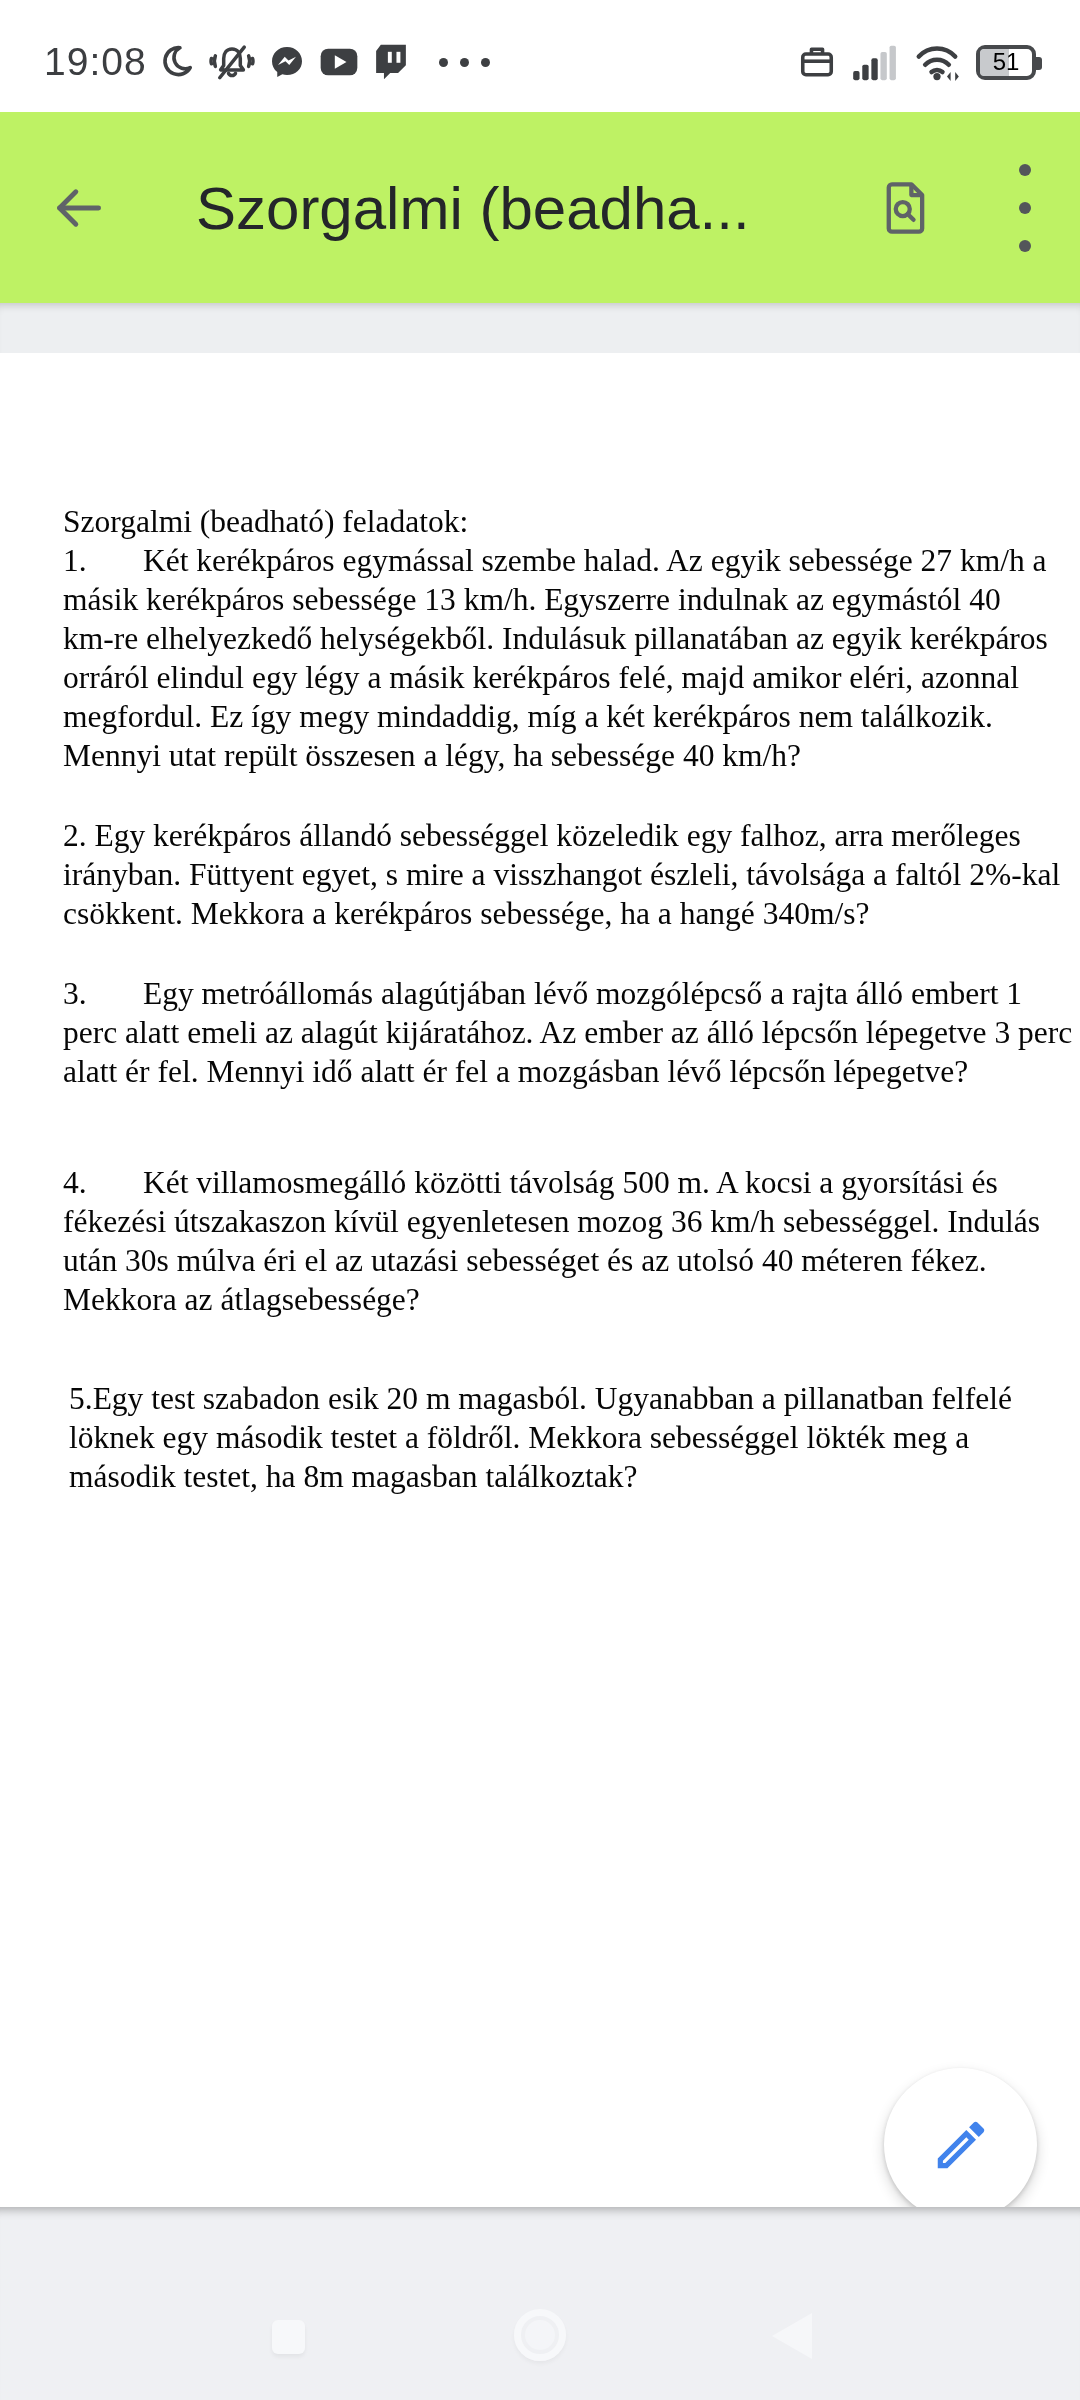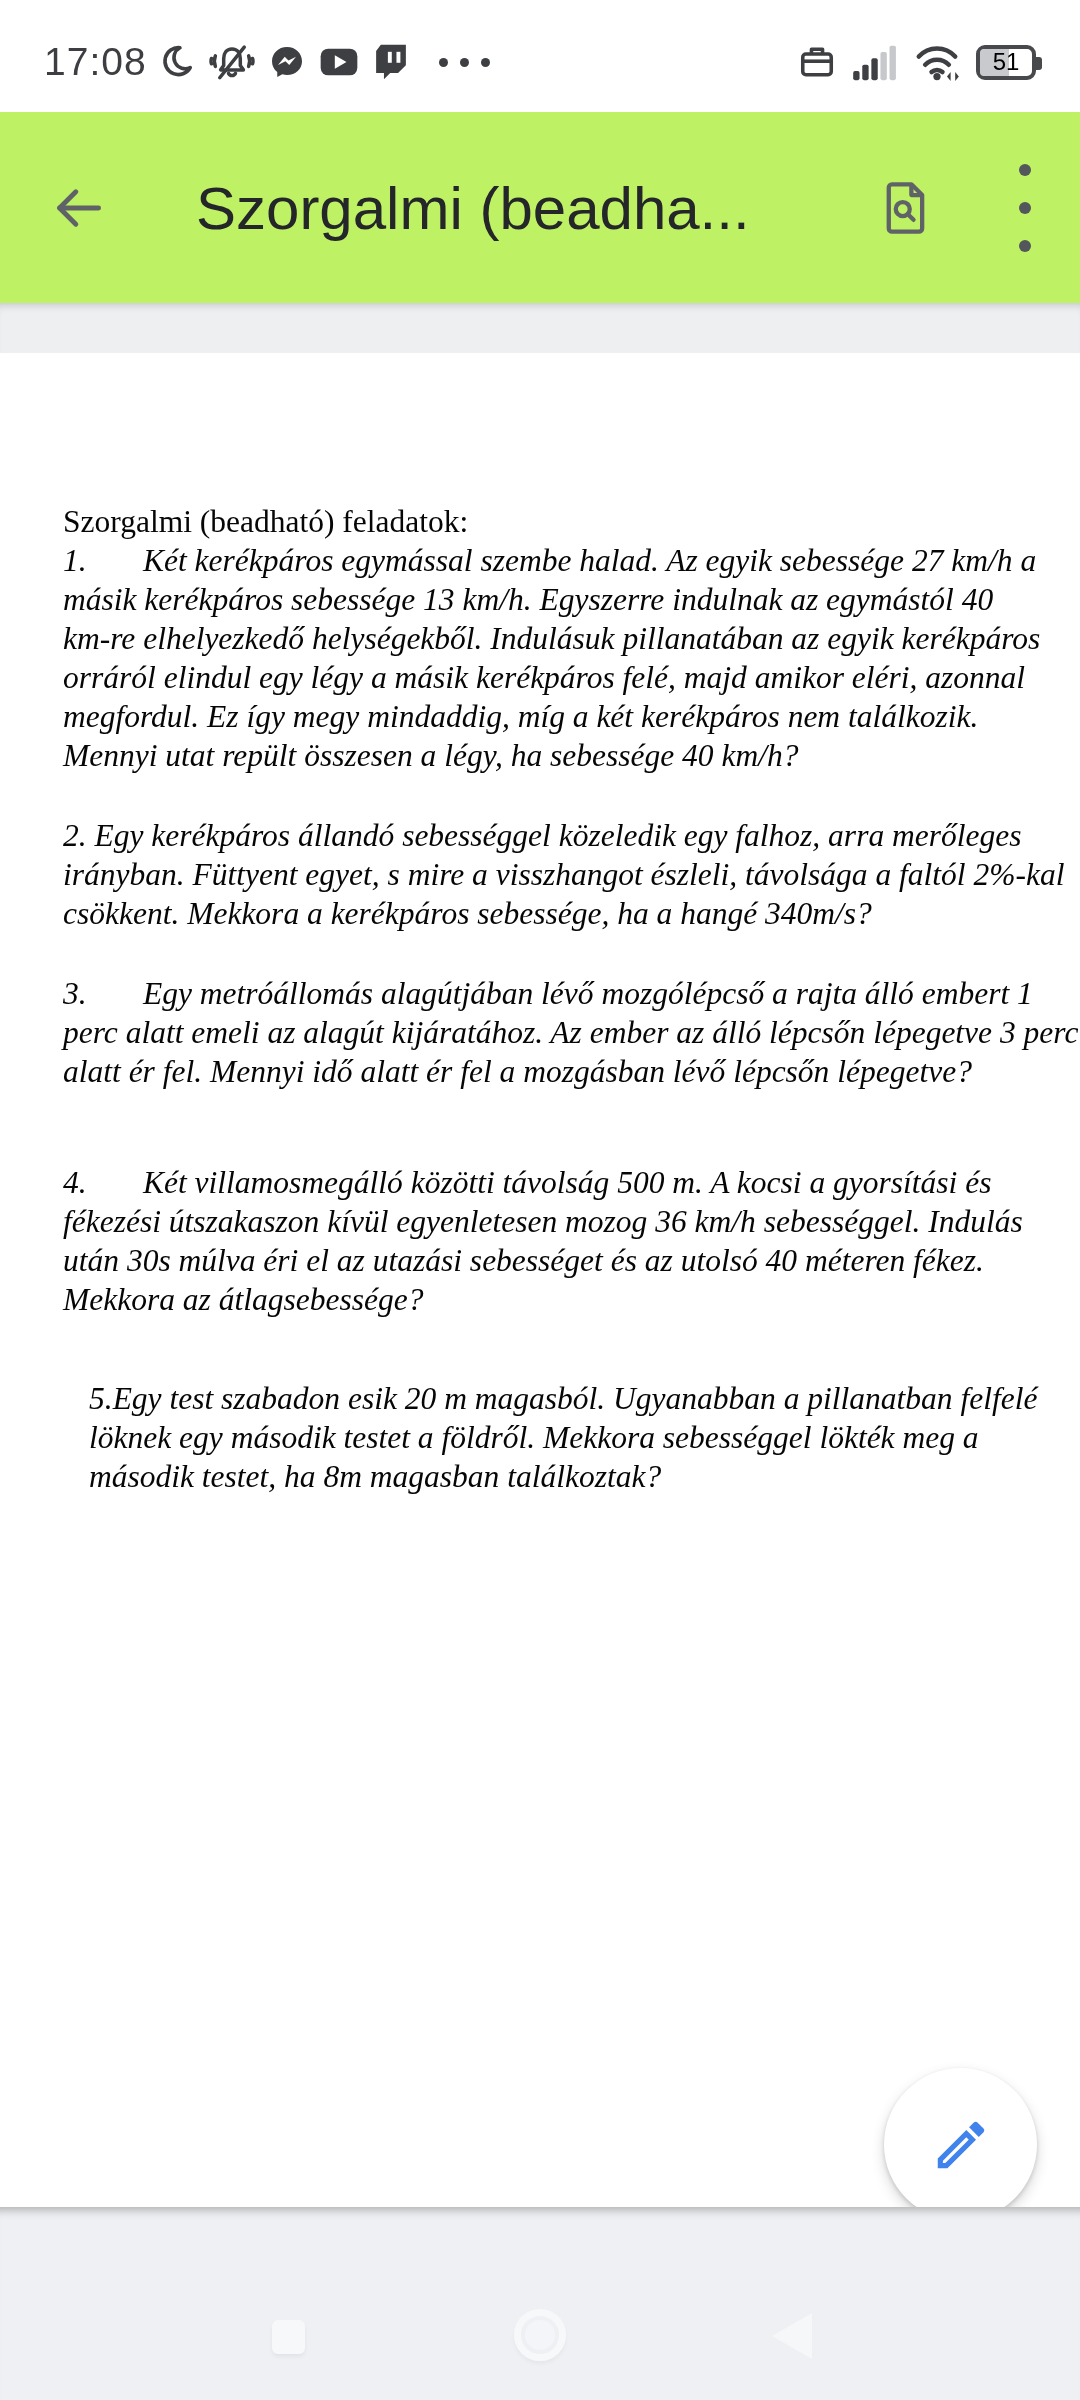--- a/index.html
+++ b/index.html
@@ -43,24 +43,24 @@
     box-shadow: inset 0 8px 8px -6px rgba(0,0,0,0.18);
   }
   
   .doc-page { position:absolute; top:353px; left:0; right:0; height:2216px; background:#ffffff; }
   .doc-text {
     position:absolute; left:63px; top:149px; width:980px;
     font-family:"Liberation Serif", serif; font-size:31.5px; line-height:39px; color:#060606;
   }
   .doc-text .line { white-space:nowrap; }
   .doc-text .pnum { display:inline-block; width:80px; }
-  .doc-text .para + .para { margin-top:41px;font-style:italic; }
+  .doc-text .para + .para { margin-top:41px; }
   .doc-text .para:nth-child(2) { margin-top:0; }
   .doc-text .para:nth-child(5) { margin-top:72px; }
-  .doc-text .para:nth-child(6) { margin-top:60px;margin-left:20px; }
+  .doc-text .para:nth-child(6) { margin-top:60px; }
   .doc-text .para.indent { padding-left:6px; }
   
   .fab {
     position:absolute; left:884px; top:2068px; width:153px; height:153px; border-radius:50%;
     background:#ffffff; display:flex; align-items:center; justify-content:center;
     box-shadow:0 6px 14px rgba(0,0,0,0.16), 0 2px 4px rgba(0,0,0,0.14);
   }
   
   .bottom-area {
     position:absolute; top:2207px; left:0; right:0; height:193px; background:#eff0f3;
@@ -83,21 +83,21 @@
     position:absolute; left:772px; top:106px; width:40px; height:46px;
     background:#f6f7f9; clip-path:polygon(100% 0, 0 50%, 100% 100%);
   }
 </style>
 </head>
 <body>
 
 <div class="screen">
 
   <div class="status-bar">
-    <span class="sb-time">17:08</span>
+    <span class="sb-time">19:08</span>
     <span class="sb-left">
       <span class="sb-icon">
         <svg width="38" height="38" viewBox="0 0 48 48">
             <path d="M29 6 A17 17 0 1 0 42 31 A14 14 0 0 1 29 6 Z" fill="none" stroke="#3d3f42" stroke-width="4.5" stroke-linejoin="round"></path>
           </svg>
       </span>
       <span class="sb-icon">
         <svg width="46" height="42" viewBox="0 0 52 48">
           <g fill="none" stroke="#3d3f42" stroke-width="4" stroke-linecap="round">
             <path d="M26 9 C19.5 9 16.5 14 16.5 20 V28 L13 33 H39 L35.5 28 V20 C35.5 14 32.5 9 26 9 Z" stroke-linejoin="round"></path>

